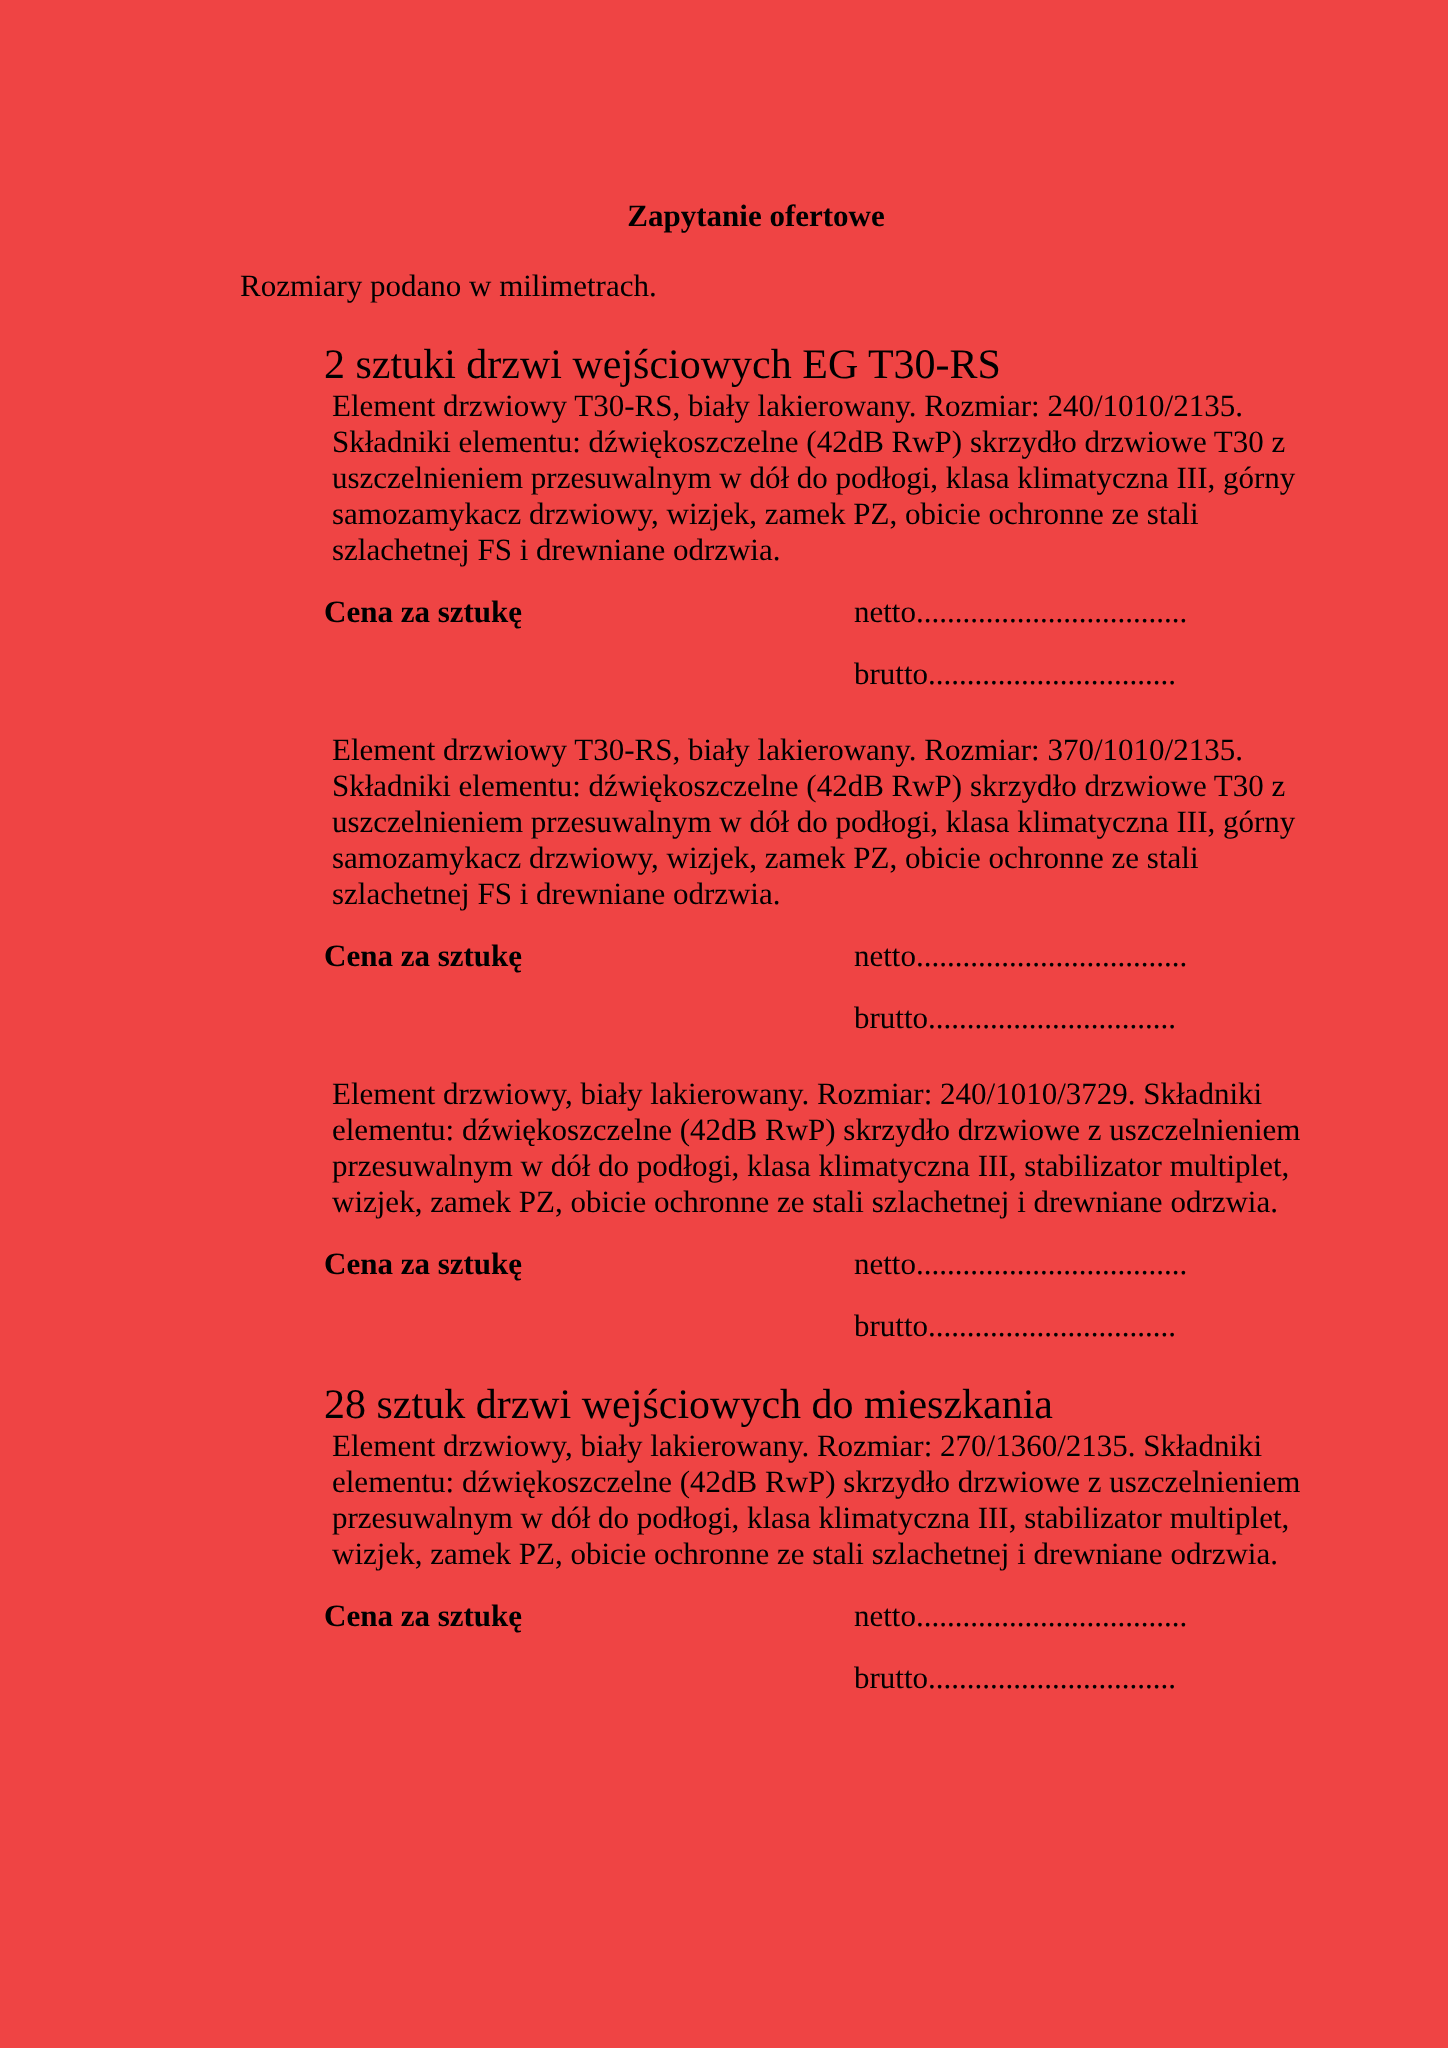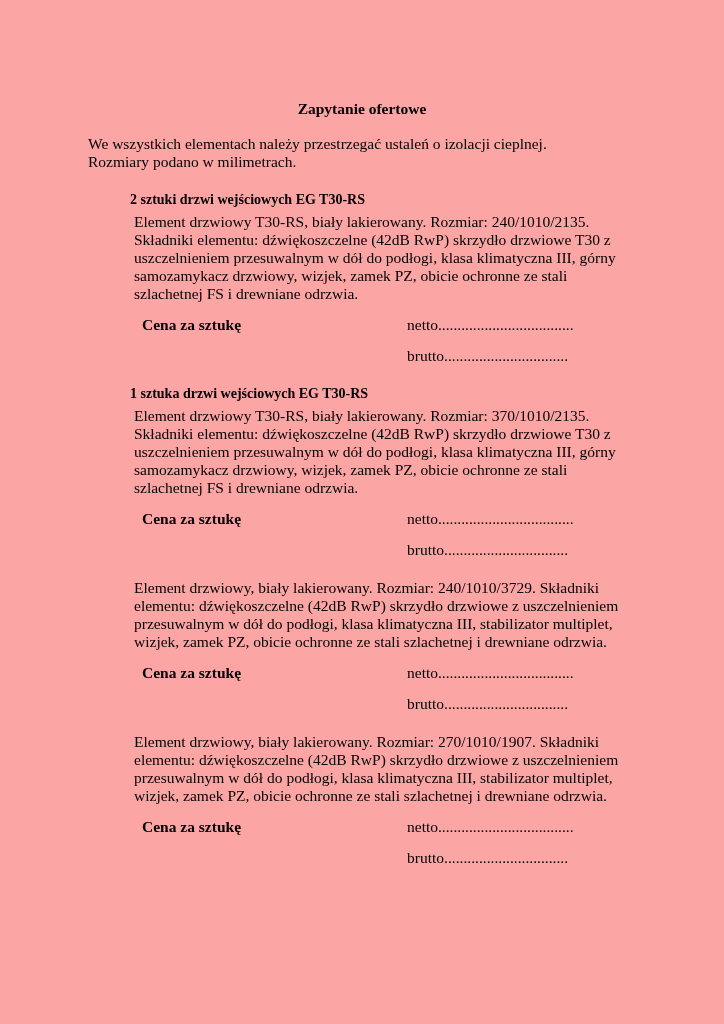--- a/index.html
+++ b/index.html
@@ -4,27 +4,28 @@
 <style>
   html, body {
     margin: 0;
     padding: 0;
     background: #ffffff;
   }
   .page {
     position: relative;
     width: 724px;
     height: 1024px;
-    background: #fca5a5;
+    background: #ef4444;
     color: #000000;
     font-family: "Liberation Serif", "DejaVu Serif", serif;
     font-size: 15.5px;
     line-height: 18px;
     overflow: hidden;
     box-sizing: border-box;
+    padding-left: 32px;
   }
   .doc-title {
     padding-top: 100px;
     text-align: center;
     font-weight: bold;
     font-size: 15.5px;
   }
   .intro {
     margin: 17px 0 0 88px;
     width: 580px;
@@ -34,74 +35,71 @@
   }
   .sections {
     margin-left: 130px;
     width: 500px;
   }
   .item {
     margin-top: 20px;
   }
   .item-heading {
     margin: 0;
-    font-size: 14px;
-    font-weight: bold;
+    font-size: 21px;
+    font-weight: normal;
     line-height: 18px;
   }
   .item-body {
     margin: 4px;
     width: 500px;
   }
   .price-row {
     margin-top: 13px;
     display: flex;
     align-items: center;
-    margin-left: 12px;
   }
   .price-label {
     display: inline-block;
     width: 265px;
     font-weight: bold;
     flex: 0 0 265px;
   }
   .price-value {
     font-weight: normal;
     white-space: nowrap;
   }
 </style>
 </head>
 <body>
 
 <div class="page">
 
   <div class="doc-title">Zapytanie ofertowe</div>
 
   <div class="intro">
-    <div class="intro-line">We wszystkich elementach należy przestrzegać ustaleń o izolacji cieplnej.</div>
     <div class="intro-line">Rozmiary podano w milimetrach.</div>
   </div>
 
   <div class="sections">
 
     <div class="item">
       <h2 class="item-heading">2 sztuki drzwi wejściowych EG T30-RS</h2>
       <p class="item-body">Element drzwiowy T30-RS, biały lakierowany. Rozmiar: 240/1010/2135. Składniki elementu: dźwiękoszczelne (42dB RwP) skrzydło drzwiowe T30 z uszczelnieniem przesuwalnym w dół do podłogi, klasa klimatyczna III, górny samozamykacz drzwiowy, wizjek, zamek PZ, obicie ochronne ze stali szlachetnej FS i drewniane odrzwia.</p>
       <div class="price-row">
         <span class="price-label">Cena za sztukę</span>
         <span class="price-value">netto...................................</span>
       </div>
       <div class="price-row">
         <span class="price-label"></span>
         <span class="price-value">brutto................................</span>
       </div>
     </div>
 
     <div class="item">
-      <h2 class="item-heading">1 sztuka drzwi wejściowych EG T30-RS</h2>
       <p class="item-body">Element drzwiowy T30-RS, biały lakierowany. Rozmiar: 370/1010/2135. Składniki elementu: dźwiękoszczelne (42dB RwP) skrzydło drzwiowe T30 z uszczelnieniem przesuwalnym w dół do podłogi, klasa klimatyczna III, górny samozamykacz drzwiowy, wizjek, zamek PZ, obicie ochronne ze stali szlachetnej FS i drewniane odrzwia.</p>
       <div class="price-row">
         <span class="price-label">Cena za sztukę</span>
         <span class="price-value">netto...................................</span>
       </div>
       <div class="price-row">
         <span class="price-label"></span>
         <span class="price-value">brutto................................</span>
       </div>
     </div>
@@ -112,21 +110,22 @@
         <span class="price-label">Cena za sztukę</span>
         <span class="price-value">netto...................................</span>
       </div>
       <div class="price-row">
         <span class="price-label"></span>
         <span class="price-value">brutto................................</span>
       </div>
     </div>
 
     <div class="item">
-      <p class="item-body">Element drzwiowy, biały lakierowany. Rozmiar: 270/1010/1907. Składniki elementu: dźwiękoszczelne (42dB RwP) skrzydło drzwiowe z uszczelnieniem przesuwalnym w dół do podłogi, klasa klimatyczna III, stabilizator multiplet, wizjek, zamek PZ, obicie ochronne ze stali szlachetnej i drewniane odrzwia.</p>
+      <h2 class="item-heading">28 sztuk drzwi wejściowych do mieszkania</h2>
+      <p class="item-body">Element drzwiowy, biały lakierowany. Rozmiar: 270/1360/2135. Składniki elementu: dźwiękoszczelne (42dB RwP) skrzydło drzwiowe z uszczelnieniem przesuwalnym w dół do podłogi, klasa klimatyczna III, stabilizator multiplet, wizjek, zamek PZ, obicie ochronne ze stali szlachetnej i drewniane odrzwia.</p>
       <div class="price-row">
         <span class="price-label">Cena za sztukę</span>
         <span class="price-value">netto...................................</span>
       </div>
       <div class="price-row">
         <span class="price-label"></span>
         <span class="price-value">brutto................................</span>
       </div>
     </div>
 

